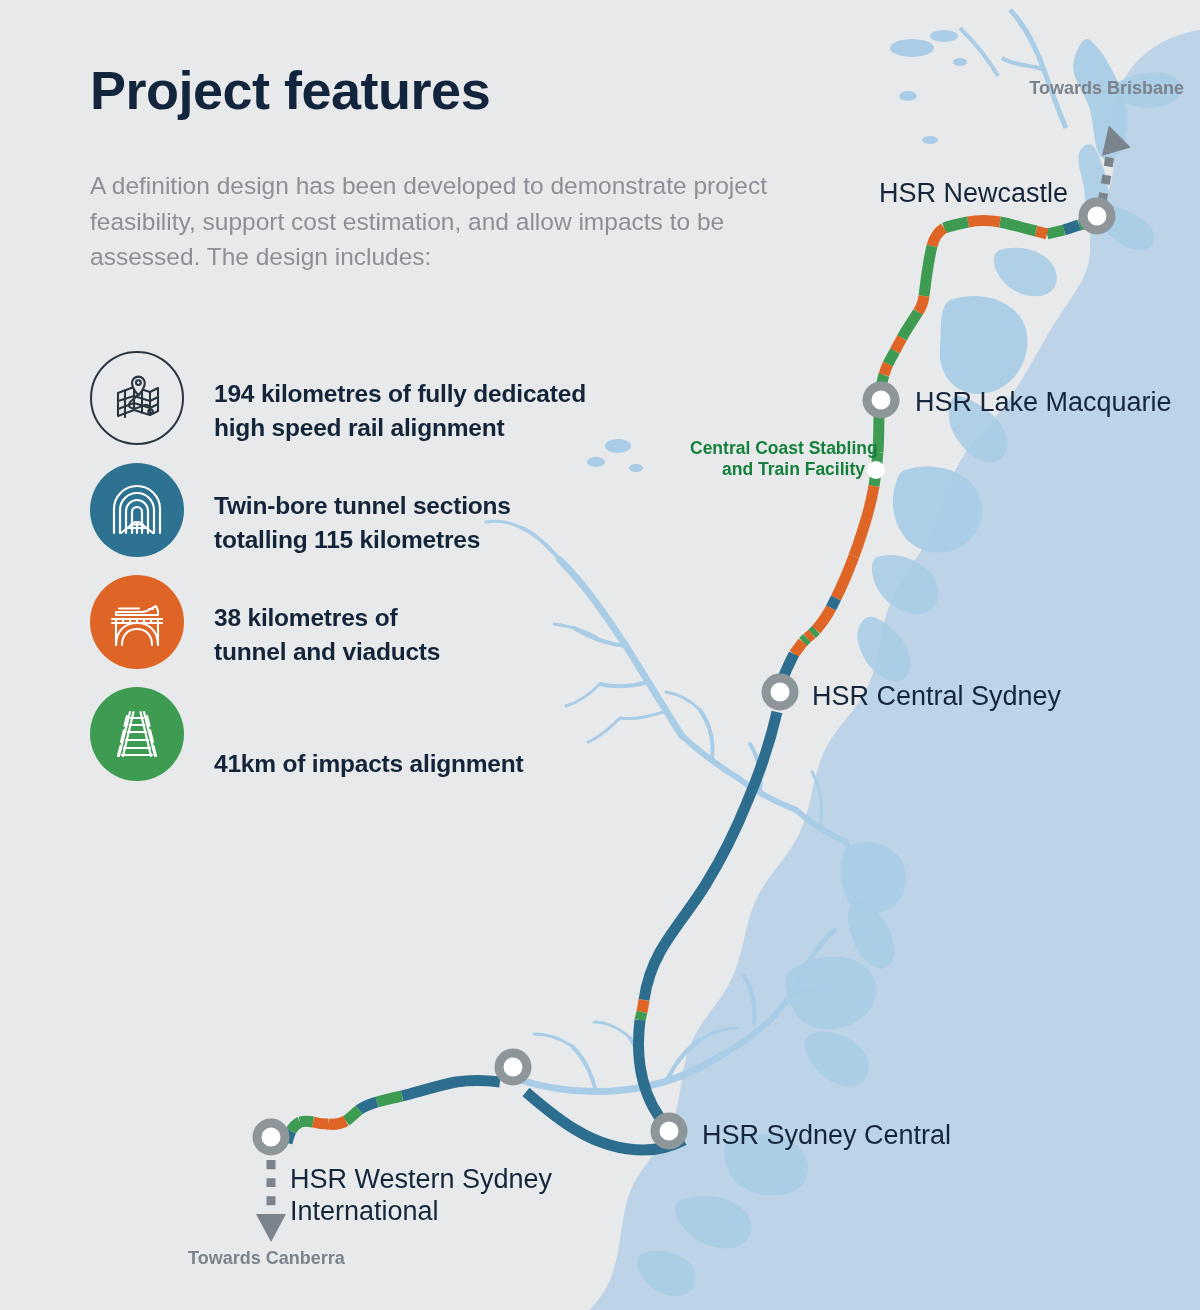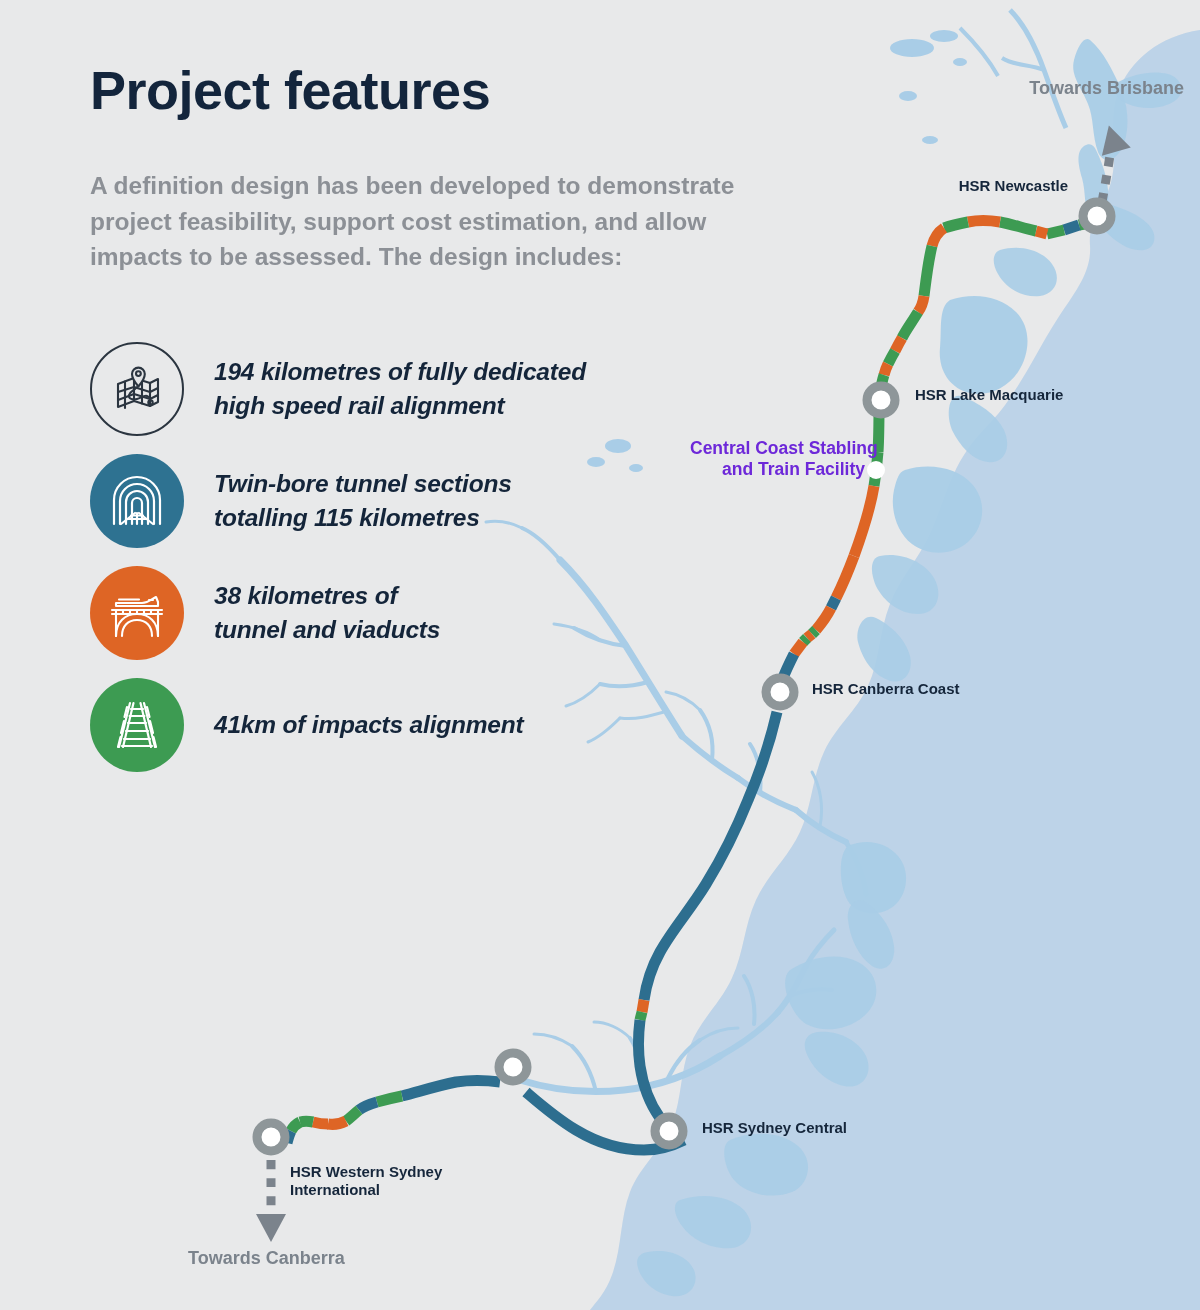--- a/index.html
+++ b/index.html
@@ -18,44 +18,44 @@
   
   .panel{position:absolute;left:0;top:0;width:800px;height:820px;z-index:5;}
   .page-title{
     position:absolute;left:90px;top:62px;
     font-size:54px;font-weight:700;color:#13253c;
     letter-spacing:-0.5px;line-height:1.05;
     white-space:nowrap;
   }
   .intro{
     position:absolute;left:90px;top:168px;width:680px;
-    font-size:24.5px;line-height:1.45;color:#8c9096;font-weight:700;
+    font-size:24.5px;line-height:1.45;color:#8c9096;font-weight:400;
   }
   .legend{position:absolute;left:90px;top:333px;width:640px;}
-  .legend-row{display:flex;align-items:center;height:112px;font-style:italic;}
+  .legend-row{display:flex;align-items:flex-end;height:112px;}
   .badge{
     width:94px;height:94px;border-radius:50%;
     flex:0 0 94px;
     display:flex;align-items:center;justify-content:center;
     box-sizing:border-box;
   }
   .badge.outline{background:transparent;border:2.5px solid #2b3540;}
   .legend-text{
     margin-left:30px;font-size:24.5px;line-height:1.38;
     color:#14253a;font-weight:700;letter-spacing:-0.2px;
   }
 
   
   .m-label{position:absolute;z-index:6;white-space:pre;}
   .station-label{
-    font-size:15px;font-weight:700;color:#15263b;line-height:1.2;
+    font-size:27px;font-weight:400;color:#15263b;line-height:1.2;
   }
   .station-label.rightalign{text-align:right;}
   .faint-label{
-    font-size:17.5px;font-weight:700;color:#6d28d9;line-height:1.22;
+    font-size:17.5px;font-weight:700;color:#15803d;line-height:1.22;
   }
   .faint-label.ra{text-align:right;}
   .towards-label{
     font-size:18px;font-weight:700;color:#7b838c;line-height:1.2;
   }
 </style>
 </head>
 <body>
 
 <div id="root">
@@ -290,21 +290,21 @@
   </svg>
 
   <div class="m-label towards-label" style="right:16px;top:78px;">Towards Brisbane</div>
 
   <div class="m-label station-label rightalign" style="right:132px;top:177px;">HSR Newcastle</div>
 
   <div class="m-label station-label" style="left:915px;top:386px;">HSR Lake Macquarie</div>
 
   <div class="m-label faint-label ra" style="left:690px;top:438px;width:175px;"><span>Central Coast Stabling</span><br><span>and Train Facility</span></div>
 
-  <div class="m-label station-label" style="left:812px;top:680px;">HSR Canberra Coast</div>
+  <div class="m-label station-label" style="left:812px;top:680px;">HSR Central Sydney</div>
 
 
   <div class="m-label station-label" style="left:702px;top:1119px;">HSR Sydney Central</div>
 
   <div class="m-label station-label" style="left:290px;top:1163px;"><span>HSR Western Sydney</span><br><span>International</span></div>
 
   <div class="m-label towards-label" style="left:188px;top:1248px;">Towards Canberra</div>
 
   <div class="panel">
 

